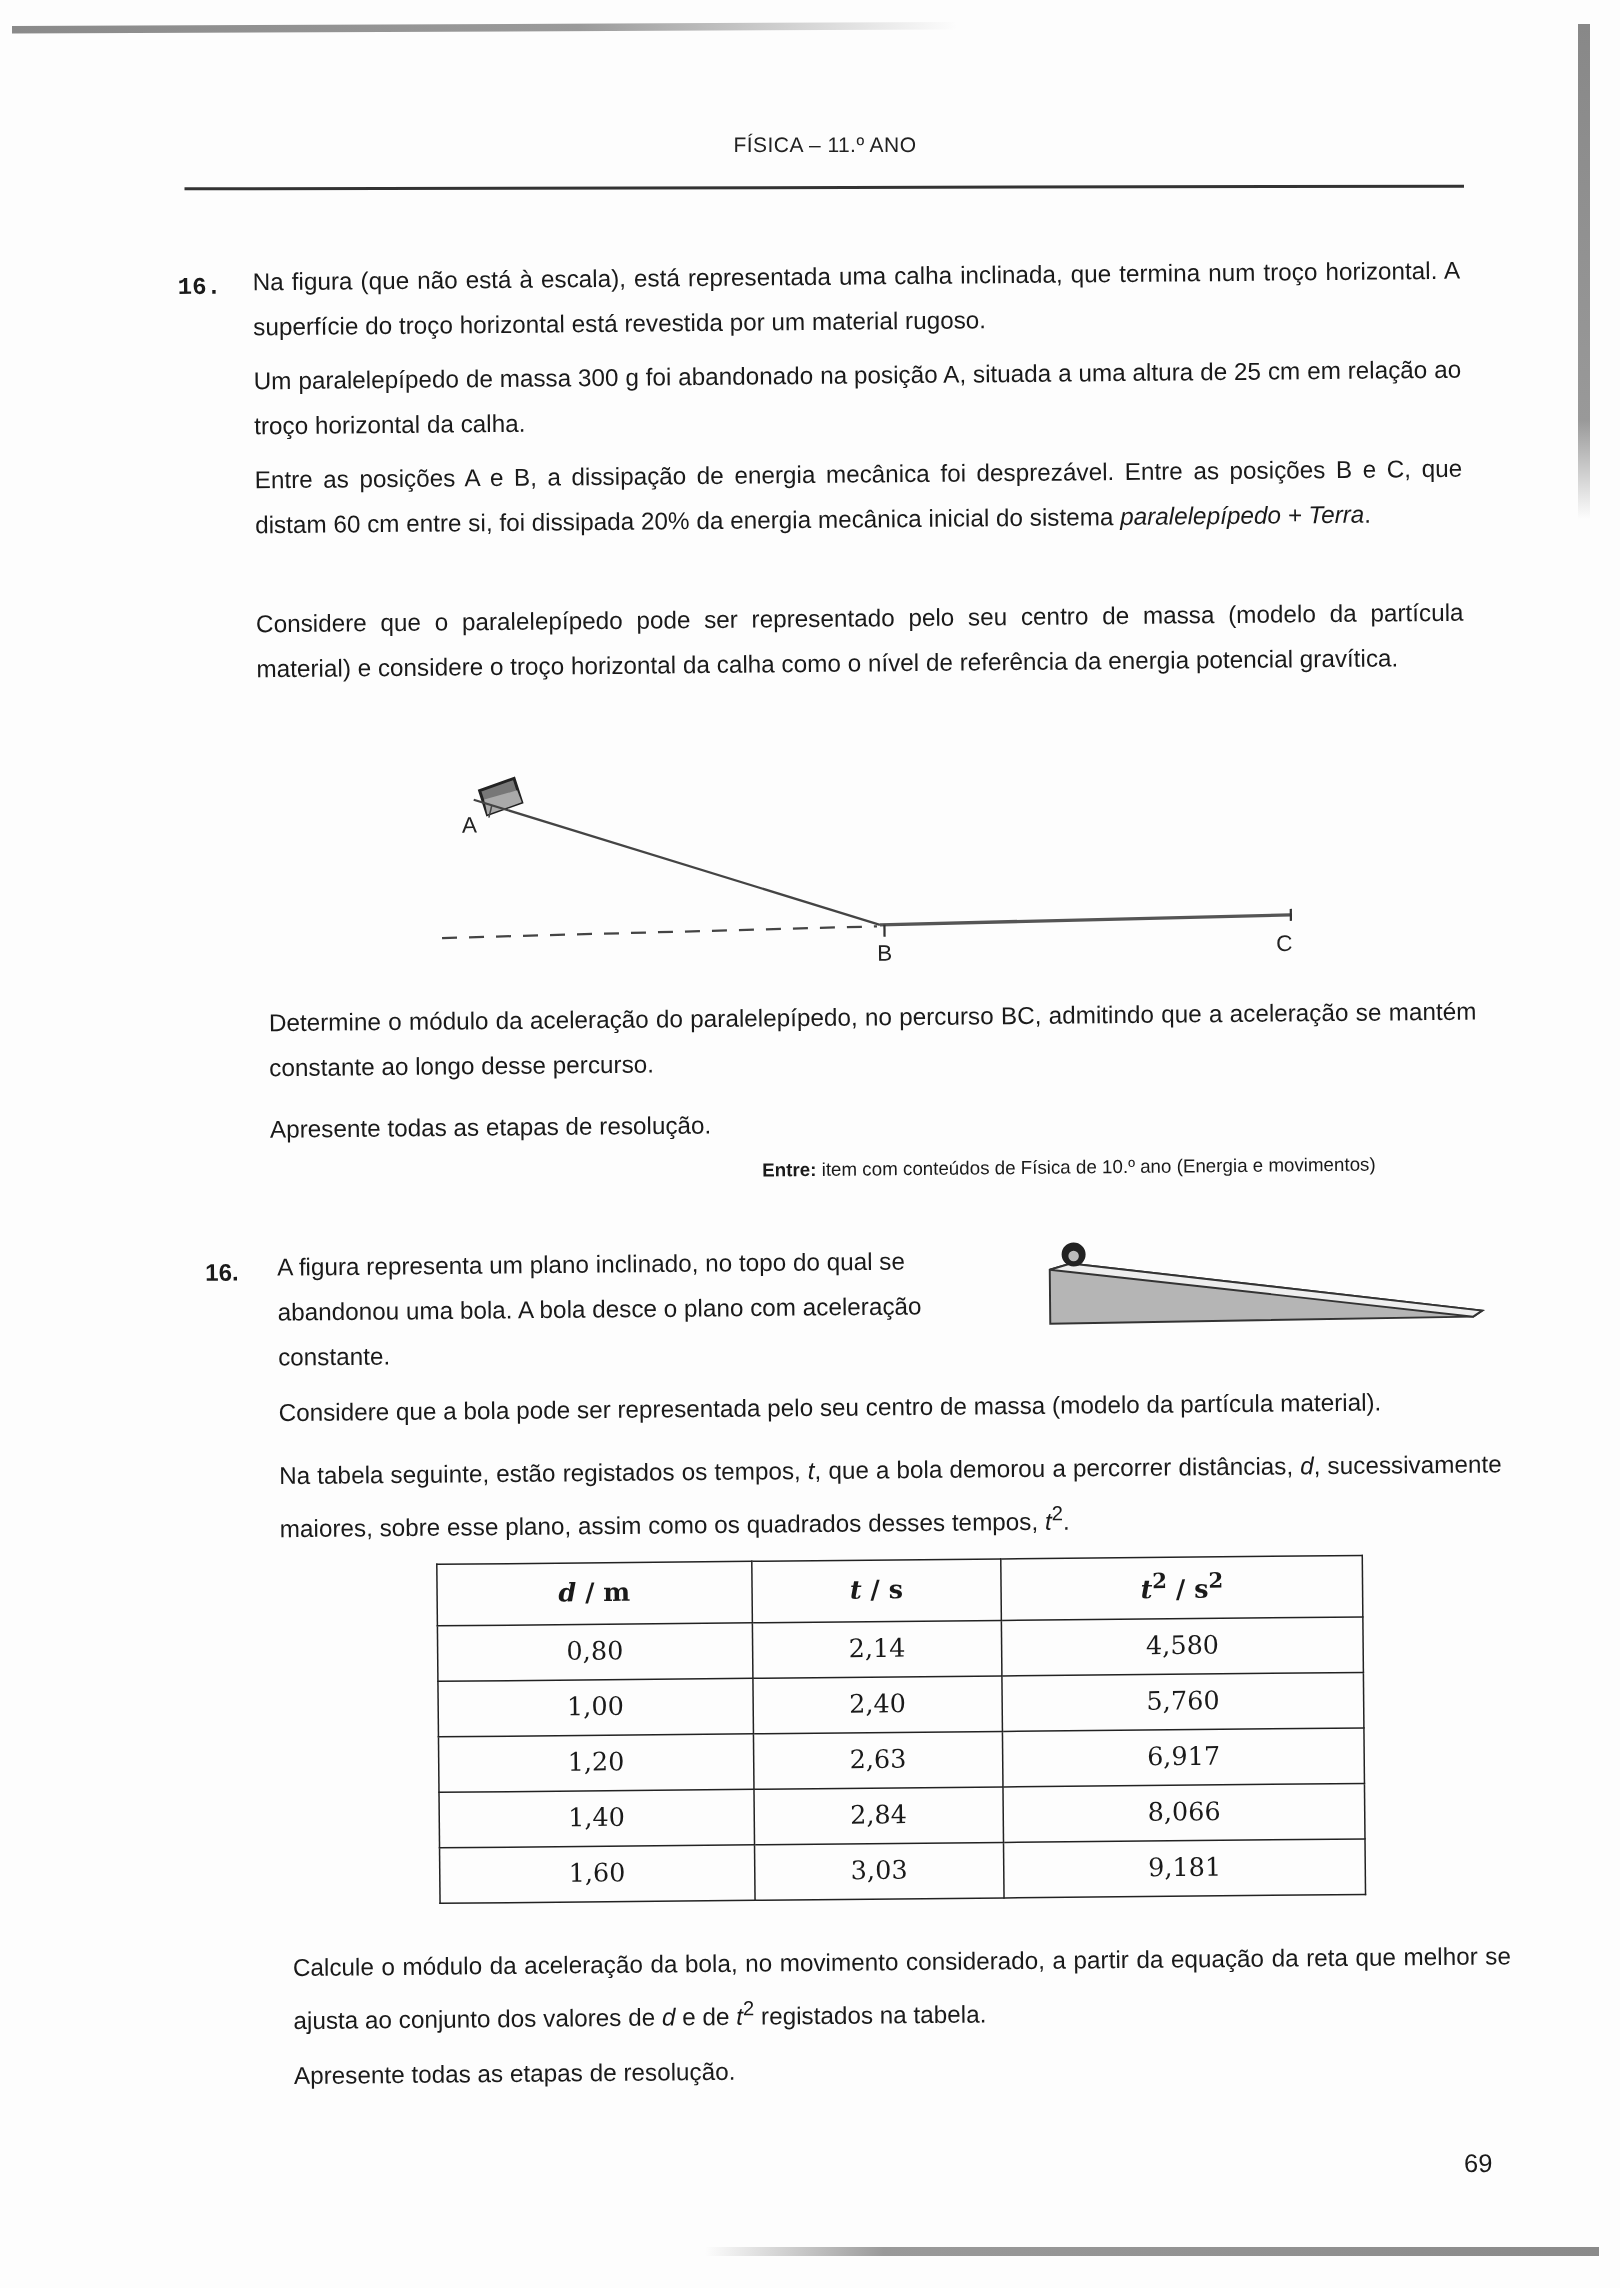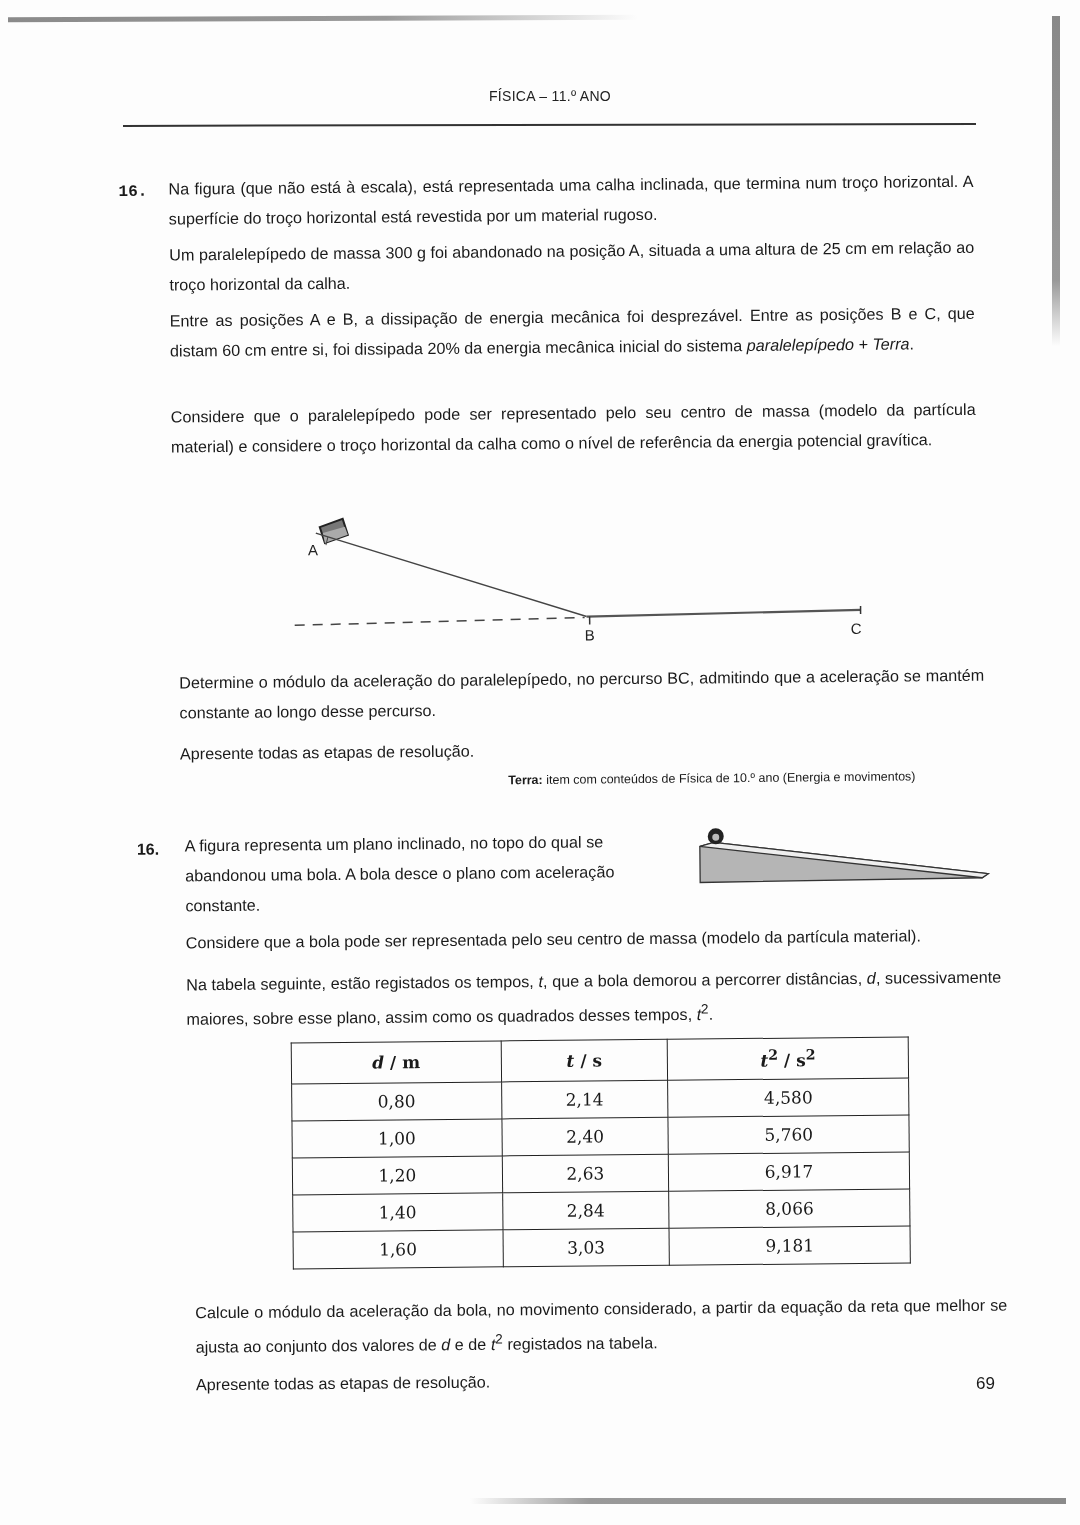--- a/index.html
+++ b/index.html
@@ -50,21 +50,21 @@
     position: absolute; left: 288px; top: 1040px; width: 618px;
     border-collapse: collapse; font-family: "DejaVu Serif", "Liberation Serif", serif;
   }
   table.data th, table.data td {
     border: 1.6px solid #222; height: 36px; text-align: center; font-size: 17px;
     padding: 0;
   }
   table.data th { font-weight: bold; font-style: normal; height: 40px; }
   table.data th .v { font-style: italic; }
   .pagenum {
-    position: absolute; left: 976px; top: 1374px; font-size: 17px;
+    position: absolute; left: 976px; top: 1433px; font-size: 17px;
   }
 </style>
 </head>
 <body>
 
 <div class="scan-top"></div>
 <div class="scan-right"></div>
 <div class="scan-bottom"></div>
 
 <div class="header">FÍSICA – 11.º ANO</div>
@@ -89,21 +89,21 @@
     <line x1="572" y1="104" x2="572" y2="112" stroke="#333" stroke-width="1.5"></line>
     <line x1="301" y1="112" x2="301" y2="120" stroke="#333" stroke-width="1.5"></line>
     <line x1="6" y1="118" x2="296" y2="113" stroke="#444" stroke-width="1.5" stroke-dasharray="10,8"></line>
     <text x="20" y="48" font-size="15" font-family="Liberation Sans, sans-serif" fill="#222">A</text>
     <text x="296" y="136" font-size="15" font-family="Liberation Sans, sans-serif" fill="#222">B</text>
     <text x="562" y="132" font-size="15" font-family="Liberation Sans, sans-serif" fill="#222">C</text>
   </svg>
 
   <div class="para" style="left:180px; top:664px; width:805px;">Determine o módulo da aceleração do paralelepípedo, no percurso BC, admitindo que a aceleração se mantém constante ao longo desse percurso.</div>
   <div class="para" style="left:180px; top:735px; width:805px;">Apresente todas as etapas de resolução.</div>
-  <div class="note"><b>Terra:</b><span> item com conteúdos de Física de 10.º ano (Energia e movimentos)</span></div>
+  <div class="note"><b>Entre:</b><span> item com conteúdos de Física de 10.º ano (Energia e movimentos)</span></div>
 
   <div class="qnum" style="left:136px; top:837px;">16.</div>
   <div class="para" style="left:184px; top:827px; width:492px; text-align:left;">A figura representa um plano inclinado, no topo do qual se abandonou uma bola. A bola desce o plano com aceleração constante.</div>
 
   <svg class="fig17" viewBox="0 0 300 70">
     <polygon points="6,22 6,58 288,56 294,52 20,18" fill="#b5b5b5" stroke="#333" stroke-width="1.3"></polygon>
     <polygon points="6,22 20,18 294,52 288,56" fill="#eee" stroke="#333" stroke-width="1.3"></polygon>
     <g>
       <circle cx="22" cy="12" r="8" fill="#222"></circle>
       <circle cx="22" cy="13" r="3.5" fill="#bbb"></circle>

